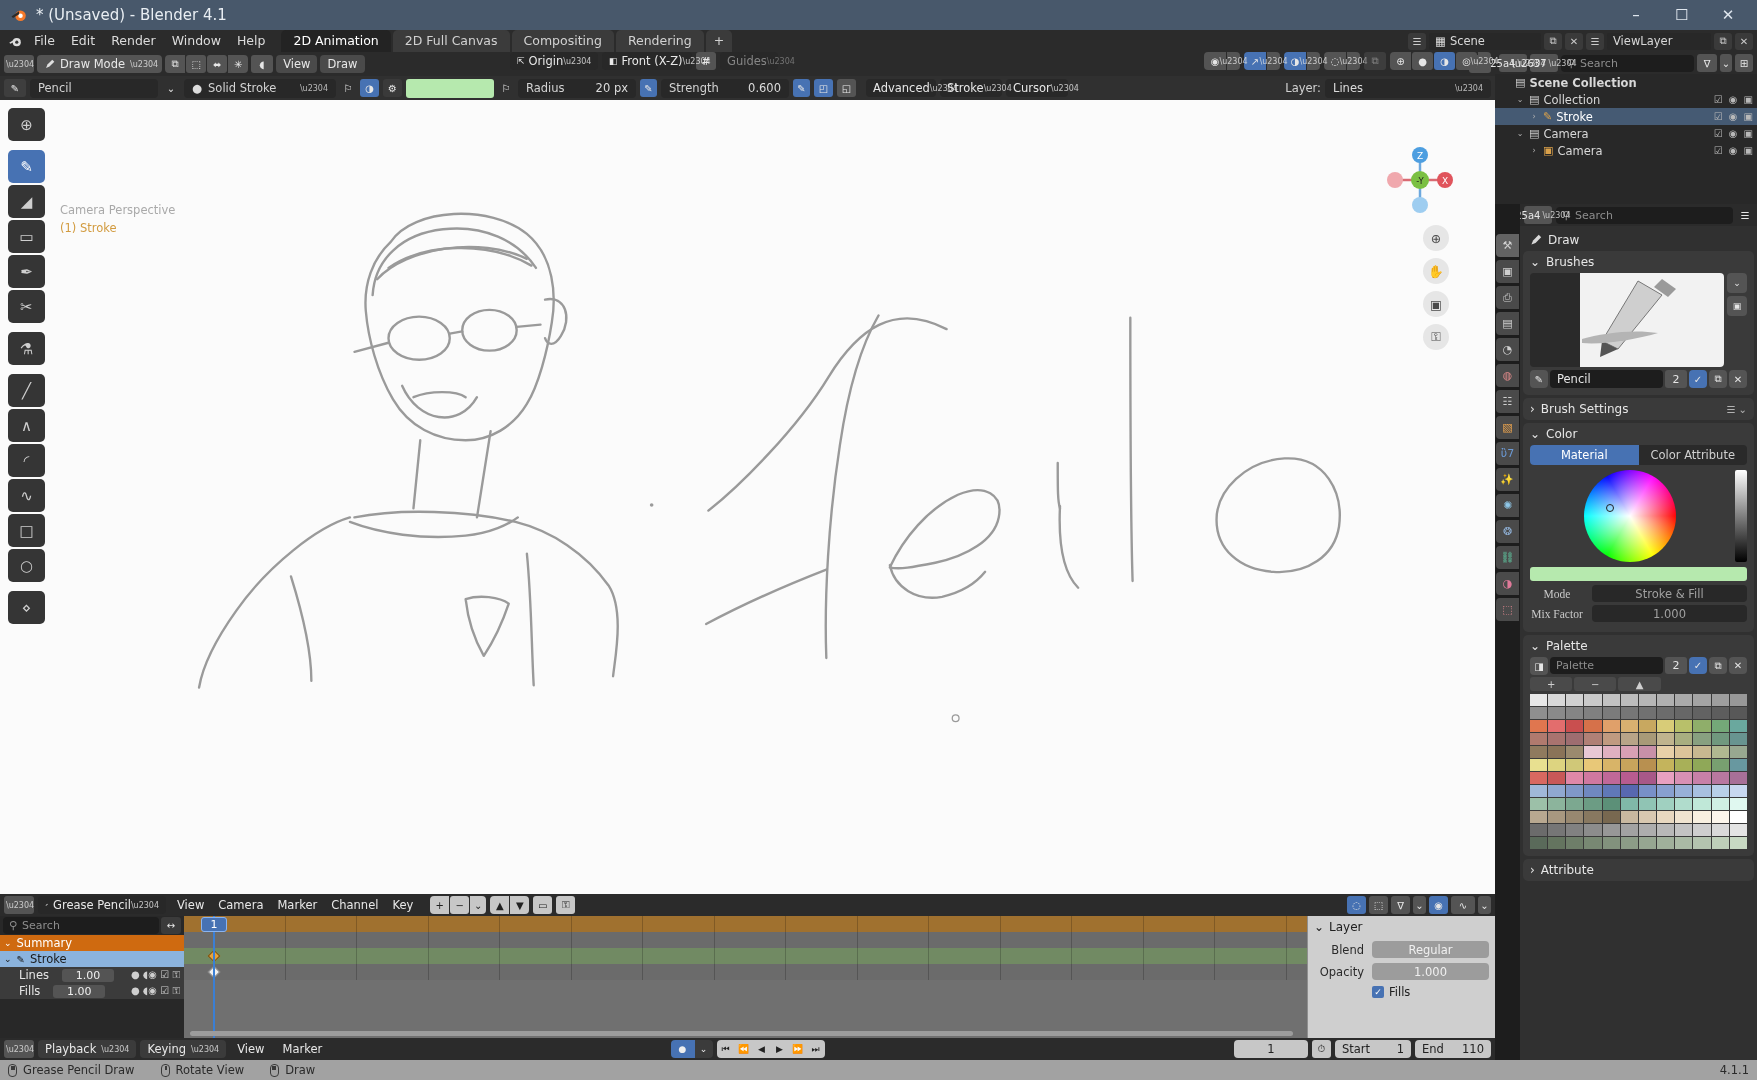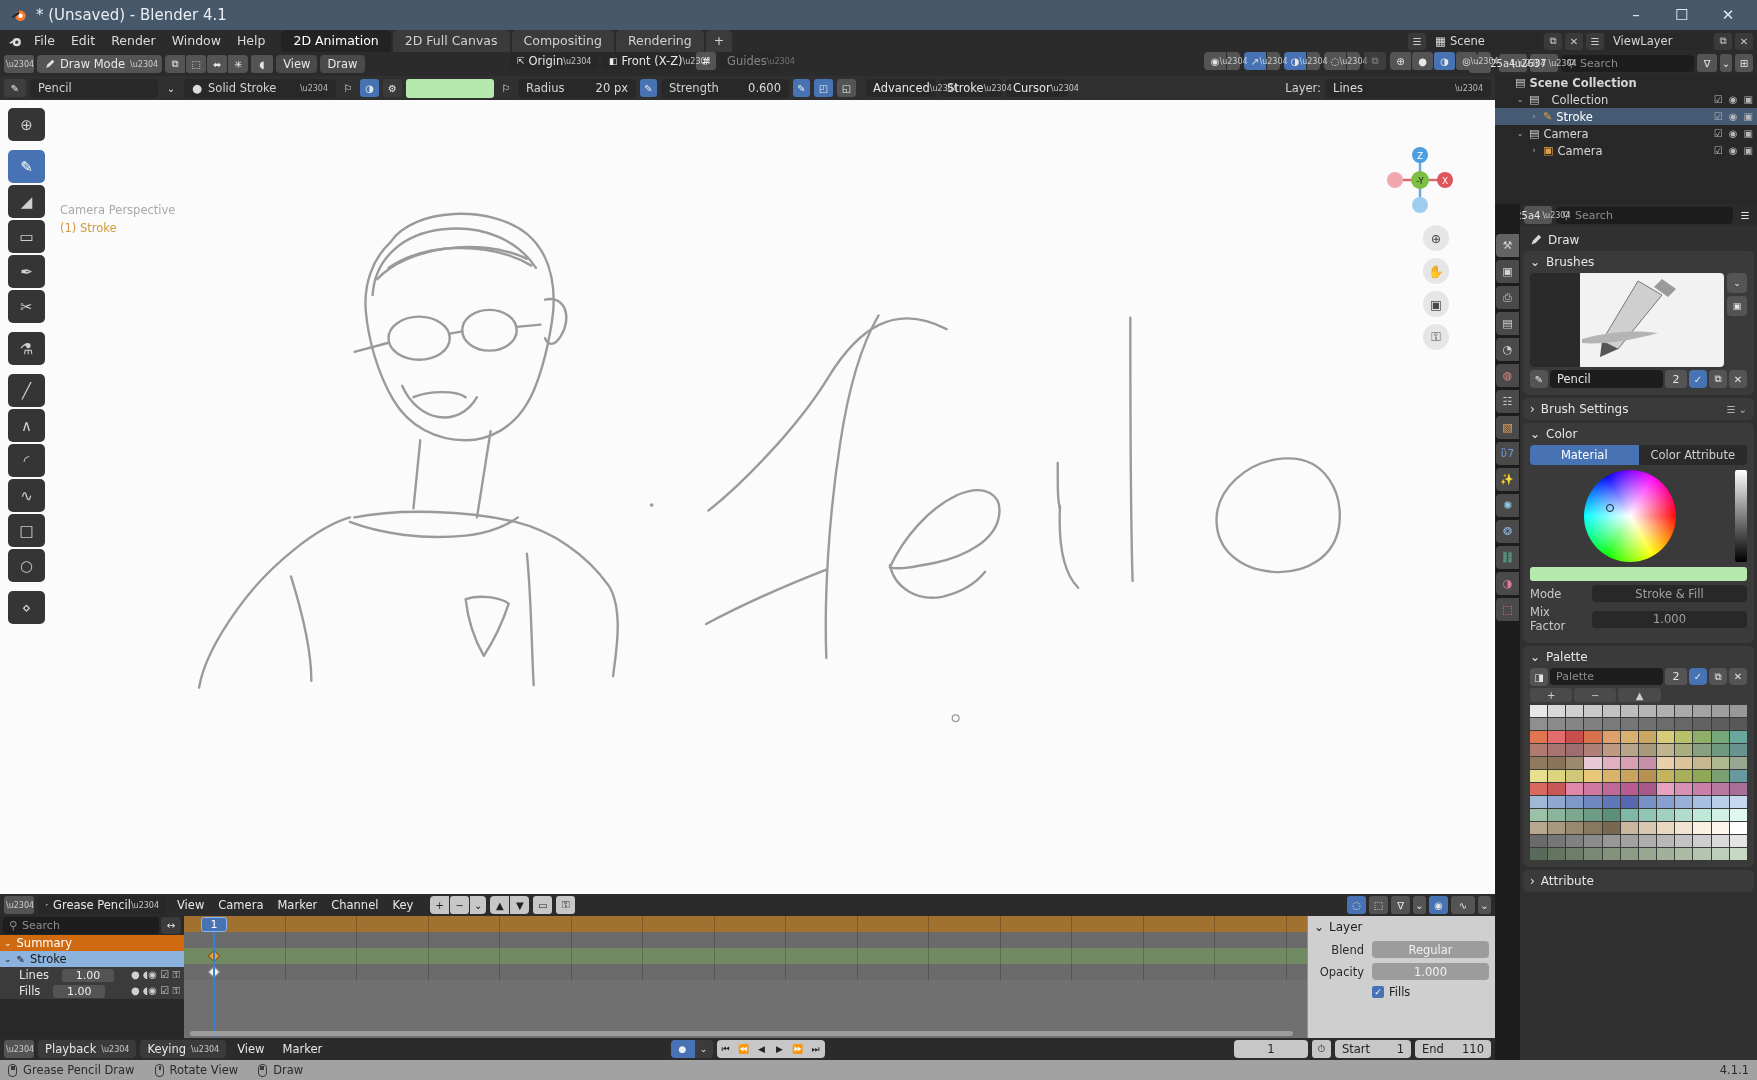--- a/index.html
+++ b/index.html
@@ -180,21 +180,21 @@
   .wheelwrap{ display:flex; gap:5px; align-items:stretch; margin-bottom:5px;}
   .wheel{ width:92px;height:92px;border-radius:50%;position:relative; margin:0 auto;
      background:
        radial-gradient(circle at 50% 50%, #fff 0%, rgba(255,255,255,0) 72%),
        conic-gradient(from 90deg, #ff0000, #ffff00, #00ff00, #00ffff, #0000ff, #ff00ff, #ff0000);}
   .wdot{ position:absolute;width:8px;height:8px;border-radius:50%;border:1.5px solid #222;
      background:transparent;}
   .vbar{ width:12px; background:linear-gradient(#fff,#000); border-radius:2px;}
   .colorfield{ height:14px;background:#b6e9ae;border-radius:3px;margin-bottom:4px;}
   .prow{ display:flex;align-items:center;font-size:11.5px;margin-bottom:3px;}
-  .prow .pl{ width:62px;text-align:left;padding-right:8px;color:#c9c9c9;}
+  .prow .pl{ width:62px;text-align:center;padding-right:8px;color:#c9c9c9;font-family:Liberation Serif, serif;}
   .prow .pv{ flex:1;background:#282828;border-radius:4px;height:17px;display:flex;
      align-items:center;justify-content:center;color:#a0a0a0;}
   .palhdr{ display:flex;gap:2px;margin-bottom:2px;}
   .palsel{ flex:1;background:#1d1d1d;border-radius:4px;height:17px;display:flex;align-items:center;
      padding:0 6px;font-size:11px;color:#8d8d8d;gap:5px;}
   .palops{ display:flex;gap:2px;margin-bottom:3px;}
   .palops div{ flex:1;background:#4a4a4a;border-radius:3px;height:14px;display:flex;
      align-items:center;justify-content:center;font-size:10px;color:#d0d0d0;}
   .swgrid{ display:grid; grid-template-columns:repeat(12,1fr); gap:1px;}
   .swgrid i{ height:12px; display:block;}
@@ -772,21 +772,21 @@
         </div>
         <div id="olrows">
             <div class="olrow" style="padding-left: 6px;">
               <span class="tw"></span>
               <span style="font-size: 11px; color: rgb(201, 201, 201);">▤</span>
               <span style="color: rgb(216, 216, 216); font-weight: bold;">Scene Collection</span>
             </div>
             <div class="olrow" style="padding-left: 20px;">
               <span class="tw">⌄</span>
               <span style="font-size: 11px; color: rgb(201, 201, 201);">▤</span>
-              <span style="color: rgb(216, 216, 216); margin-left: 8px;">Collection</span>
+              <span style="color: rgb(216, 216, 216);">Collection</span>
               <span class="olicons">
                 <span>☑</span>
                 <span>◉</span>
                 <span>▣</span>
               </span>
             </div>
             <div class="olrow selected" style="padding-left: 34px;">
               <span class="tw">›</span>
               <span style="font-size: 11px; color: rgb(217, 160, 74);">✎</span>
               <span style="color: rgb(255, 255, 255);">Stroke</span>
@@ -1105,21 +1105,21 @@
                 <span>Attribute</span>
               </div>
             </div>
           </div>
         </div>
       </div>
     </div>
   </div>
 
   <div class="statusbar">
-    <div id="statusitems" style="display:flex;gap:20px;align-items:center">
+    <div id="statusitems" style="display:flex;gap:26px;align-items:center">
         <div style="display: flex; align-items: center; gap: 6px;">
           <span class="mouse">
             <i></i>
           </span>
           <span>Grease Pencil Draw</span>
         </div>
         <div style="display: flex; align-items: center; gap: 6px;">
           <span class="mouse m">
             <i></i>
           </span>

